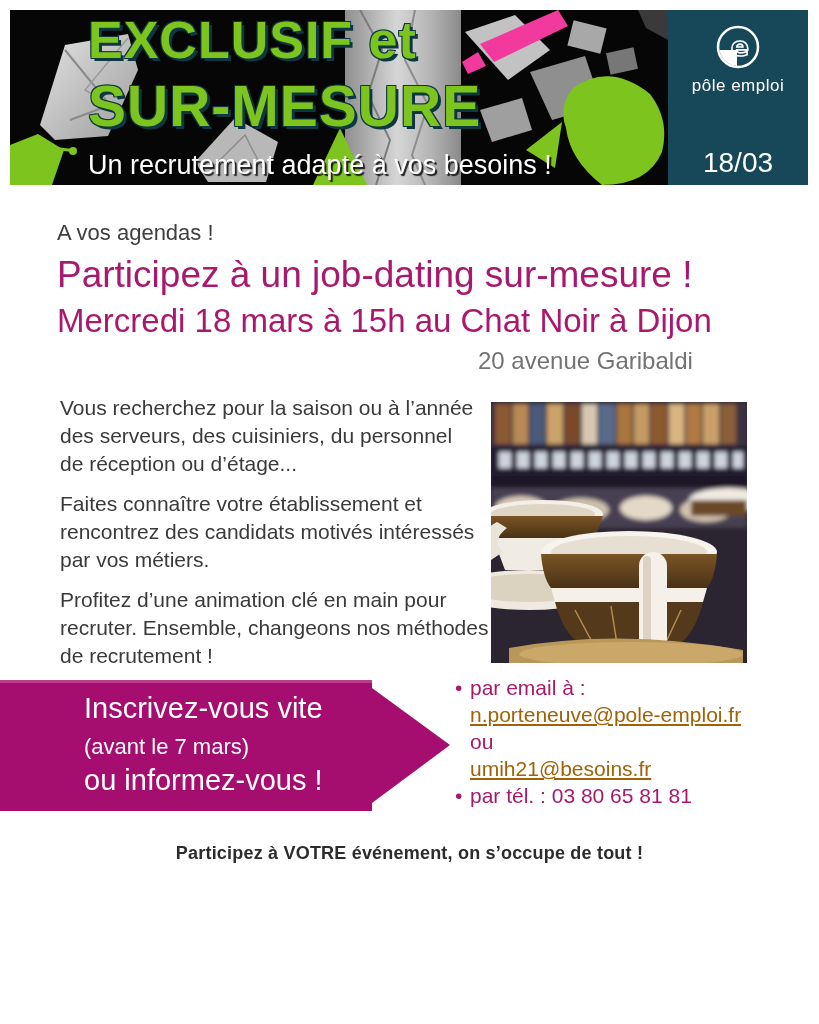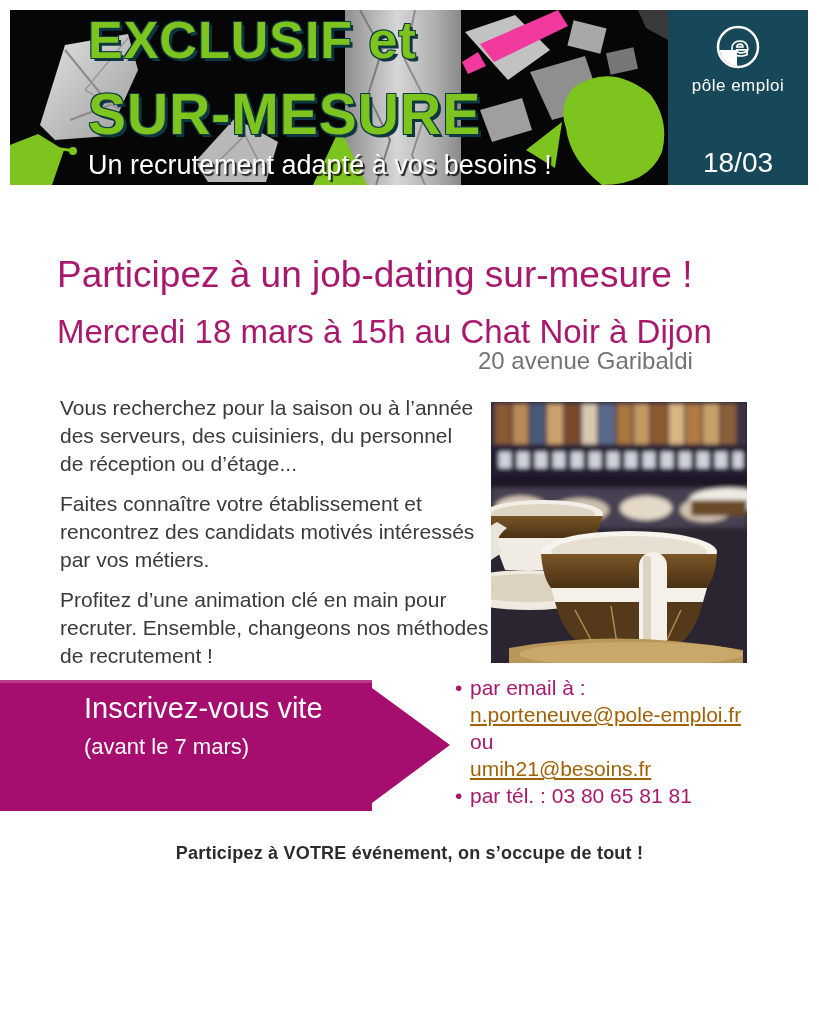--- a/index.html
+++ b/index.html
@@ -11,41 +11,41 @@
   
   .banner { position:absolute; left:10px; top:10px; width:798px; height:175px; display:flex; }
   .collage { position:relative; width:658px; height:175px; background:#060606; overflow:hidden; }
   .collage svg { position:absolute; left:0; top:0; }
   .banner-title { position:absolute; left:78px; top:4px; line-height:1; }
   .banner-title .t1 {
     font-size:52px; font-weight:bold; color:#7dc41f; letter-spacing:1px;
     text-shadow:3px 3px 0 #0d3842,-1px -1px 0 #0d3842,1px -1px 0 #0d3842,-1px 1px 0 #0d3842;
   }
   .banner-title .t2 {
-    font-size:57px; font-weight:bold; color:#7dc41f; letter-spacing:1px; margin-top:20px;
+    font-size:57px; font-weight:bold; color:#7dc41f; letter-spacing:1px; margin-top:12px;
     text-shadow:3px 3px 0 #0d3842,-1px -1px 0 #0d3842,1px -1px 0 #0d3842,-1px 1px 0 #0d3842;
   }
   .banner-subtitle {
     position:absolute; left:78px; bottom:4px; font-size:27px; color:#ffffff;
     text-shadow:2px 2px 1px rgba(0,0,0,0.85); white-space:nowrap;
   }
   .teal-panel { position:relative; width:140px; height:175px; background:#17485a; }
   .teal-panel .pe-outline { position:absolute; left:50%; top:12px; transform:translateX(-50%); }
   .teal-panel .pe-word {
     position:absolute; left:0; right:0; top:66px; text-align:center;
     color:#ffffff; font-size:17px; letter-spacing:0.5px;
   }
   .teal-panel .banner-date {
     position:absolute; left:0; right:0; bottom:6px; text-align:center;
     color:#ffffff; font-size:28px;
   }
   
   .kicker { position:absolute; left:57px; top:220px; font-size:22px; color:#3e3e3e; }
   .headline1 { position:absolute; left:57px; top:254px; font-size:37px; color:#a8196e; white-space:nowrap; }
-  .headline2 { position:absolute; left:57px; top:313px; font-size:33px; color:#a8196e; white-space:nowrap; }
+  .headline2 { position:absolute; left:57px; top:302px; font-size:33px; color:#a8196e; white-space:nowrap; }
   .address  { position:absolute; left:478px; top:347px; font-size:24px; color:#737373; white-space:nowrap;text-align:center; }
   
   .body-col { position:absolute; left:60px; top:394px; width:445px; }
   .body-col p {
     font-size:21px; line-height:28px; color:#3a3a3a; margin-bottom:12px; white-space:pre-line;
   }
   .photo { position:absolute; left:491px; top:402px; width:256px; height:261px; }
   
   .cta-arrow { position:absolute; left:0; top:680px; width:452px; height:131px; }
   .cta-text { position:absolute; color:#ffffff; white-space:nowrap; }
@@ -140,20 +140,21 @@
       <svg class="pe-outline" width="56" height="52" viewBox="0 0 56 52" aria-hidden="true">
         <circle cx="28" cy="25" r="20" fill="none" stroke="#ffffff" stroke-width="2.5"></circle>
         <path d="M 9.5 28 A 19 19 0 0 0 27 44 L 27 28 Z" fill="#ffffff"></path>
         <text x="30" y="34" text-anchor="middle" font-size="27" font-weight="bold" fill="none" stroke="#ffffff" stroke-width="1.6" font-family="DejaVu Sans, sans-serif">e</text>
       </svg>
       <div class="pe-word">pôle emploi</div>
       <div class="banner-date">18/03</div>
     </div>
   </header>
 
+  <div class="kicker">A vos agendas !</div>
   <div class="headline1">Participez à un job-dating sur-mesure !</div>
   <div class="headline2">Mercredi 18 mars à 15h au Chat Noir à Dijon</div>
   <div class="address">20 avenue Garibaldi</div>
 
   <div class="body-col">
     <p>Vous recherchez pour la saison ou à l’année
 des serveurs, des cuisiniers, du personnel
 de réception ou d’étage...</p>
     <p>Faites connaître votre établissement et
 rencontrez des candidats motivés intéressés
@@ -255,20 +256,21 @@
     <path d="M 18 246 Q 128 226 252 248 L 252 261 L 18 261 Z" fill="#b9965a"></path>
     <ellipse cx="140" cy="252" rx="112" ry="12" fill="#caa86a"></ellipse>
   </svg>
 
   <svg class="cta-arrow" viewBox="0 0 452 131" aria-hidden="true">
     <polygon points="0,0 372,0 372,8 450,65 372,123 372,131 0,131" fill="#a50d6f"></polygon>
     <rect x="0" y="0" width="372" height="3" fill="#bb3b8c"></rect>
   </svg>
   <div class="cta-text cta1">Inscrivez-vous vite</div>
   <div class="cta-text cta2">(avant le 7 mars)</div>
+  <div class="cta-text cta3">ou informez-vous !</div>
 
   <div class="contact">
     <div class="row">
       <span class="bullet">•</span>
       <span>par email à :</span>
     </div>
     <div class="indent">
       <a href="#">n.porteneuve@pole-emploi.fr</a>
     </div>
     <div class="indent">ou</div>

